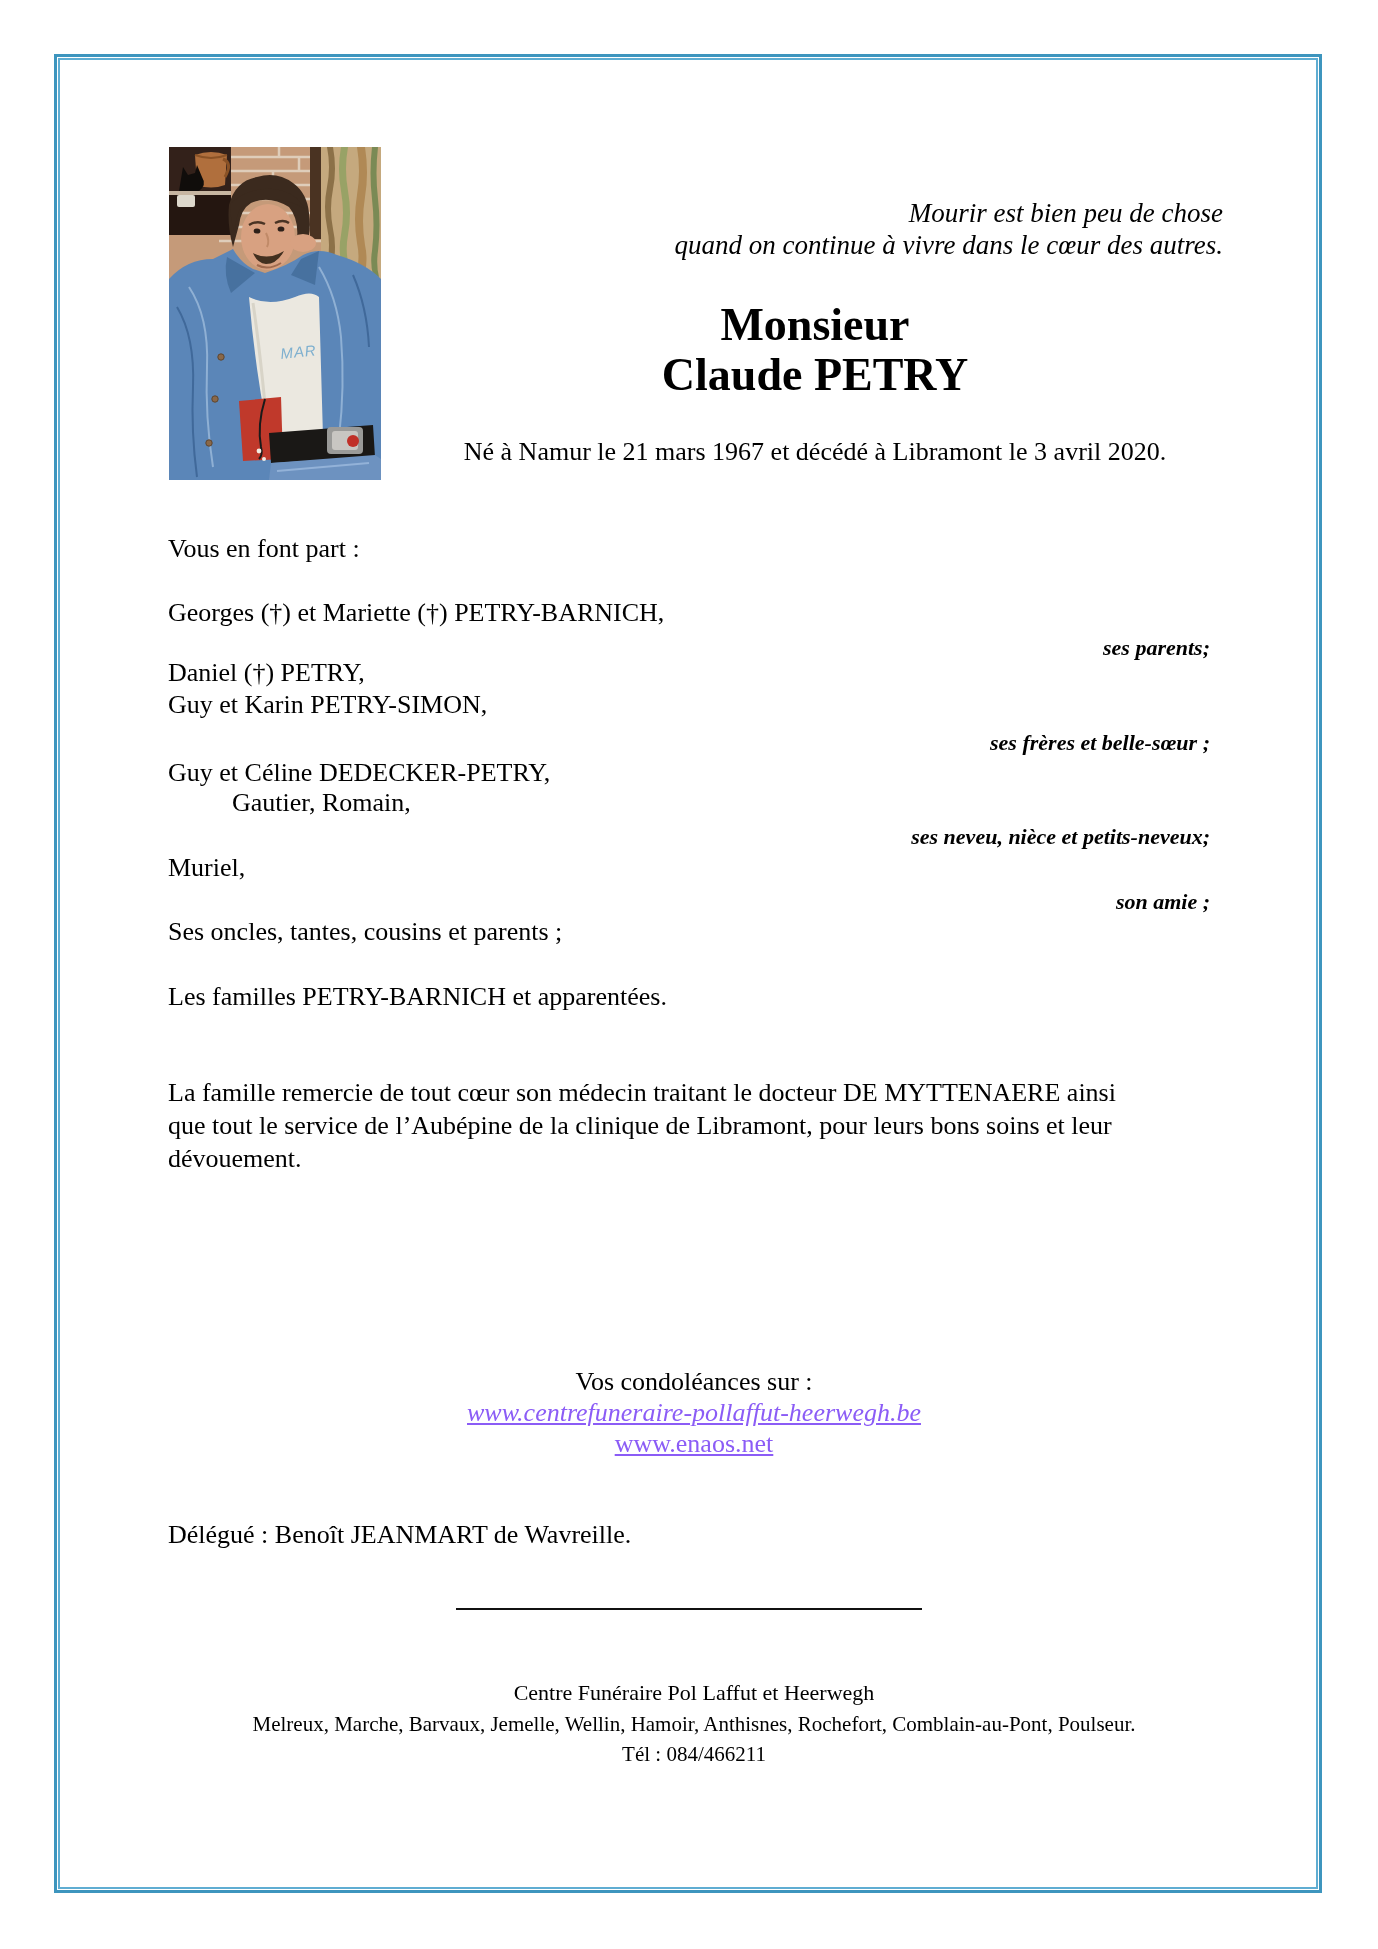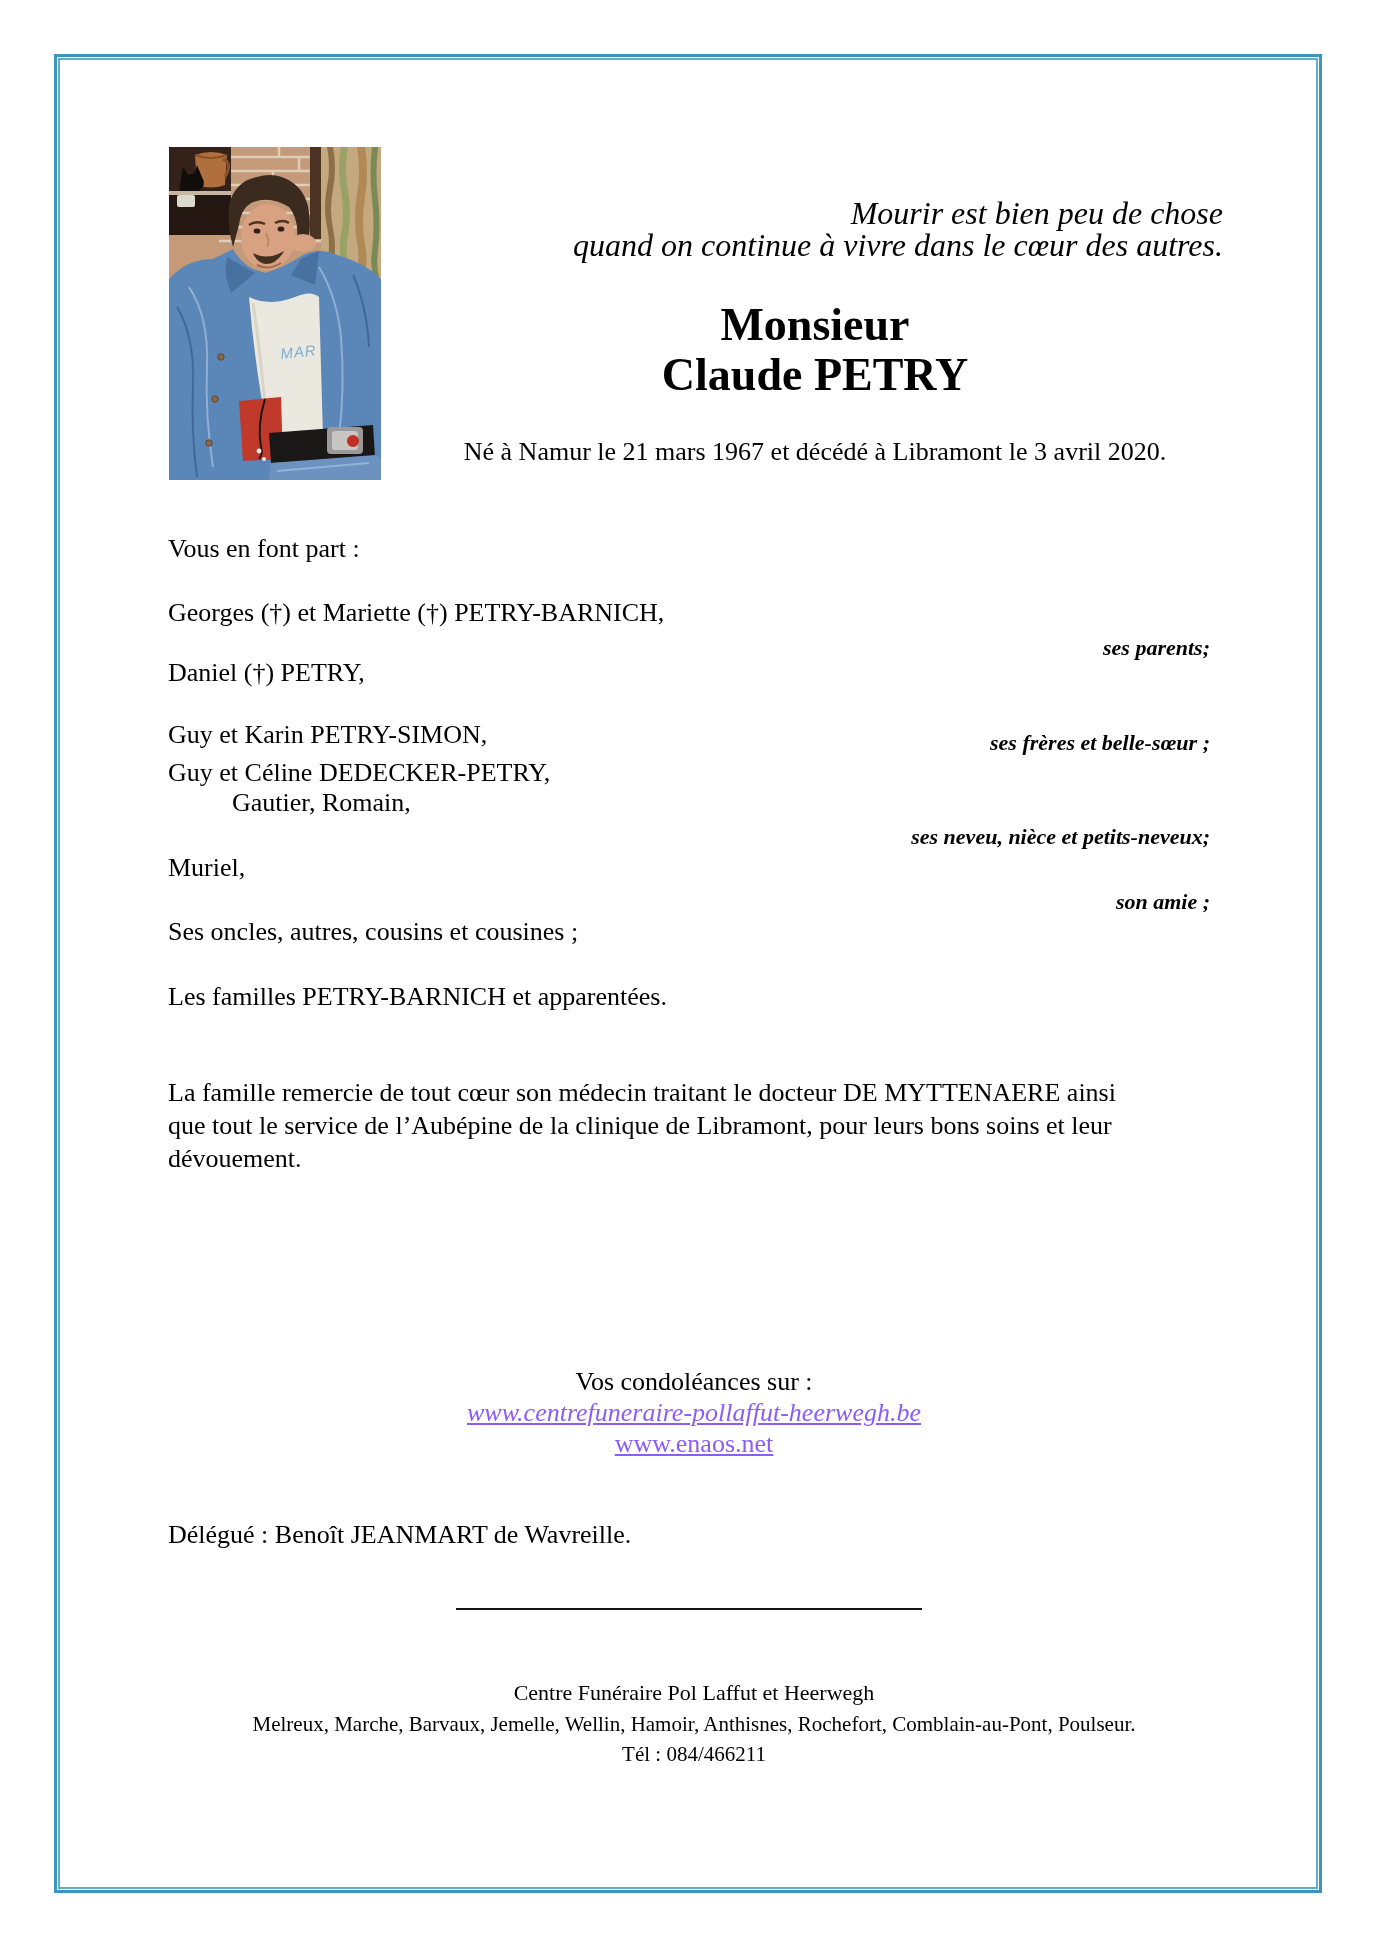--- a/index.html
+++ b/index.html
@@ -22,21 +22,21 @@
   }
   
   .photo{
     position:absolute;left:169px;top:147px;width:212px;height:333px;
     overflow:hidden;
   }
   .photo svg{display:block;width:212px;height:333px;}
   
   .epitaph{
     position:absolute;top:197px;right:155px;
-    font-style:italic;font-size:32px;line-height:32px;text-align:right;
+    font-style:italic;font-size:27px;line-height:32px;text-align:right;
     white-space:nowrap;
   }
   .title-block{
     position:absolute;top:300px;left:420px;width:790px;
     text-align:center;font-weight:bold;font-size:46px;line-height:50px;
     white-space:nowrap;
   }
   .life-dates{
     position:absolute;top:436px;left:420px;width:790px;
     text-align:center;font-size:26px;line-height:32px;white-space:nowrap;
@@ -198,31 +198,31 @@
   </div>
 
   <div class="life-dates">Né à Namur le 21 mars 1967 et décédé à Libramont le 3 avril 2020.</div>
 
   <div class="l" style="top:533px">Vous en font part :</div>
 
   <div class="l" style="top:597px">Georges (†) et Mariette (†) PETRY-BARNICH,</div>
   <div class="r" style="top:632px">ses parents;</div>
 
   <div class="l" style="top:657px">Daniel (†) PETRY,</div>
-  <div class="l" style="top:719px">Guy et Karin PETRY-SIMON,</div>
+  <div class="l" style="top:689px">Guy et Karin PETRY-SIMON,</div>
   <div class="r" style="top:727px">ses frères et belle-sœur ;</div>
 
   <div class="l" style="top:757px">Guy et Céline DEDECKER-PETRY,</div>
   <div class="l indent" style="top:787px">Gautier, Romain,</div>
   <div class="r" style="top:821px">ses neveu, nièce et petits-neveux;</div>
 
   <div class="l" style="top:852px">Muriel,</div>
   <div class="r" style="top:886px">son amie ;</div>
 
-  <div class="l" style="top:916px">Ses oncles, autres, cousins et cousines ;</div>
+  <div class="l" style="top:916px">Ses oncles, tantes, cousins et parents ;</div>
   <div class="l" style="top:981px">Les familles PETRY-BARNICH et apparentées.</div>
 
   <div class="thanks">
     <div>La famille remercie de tout cœur son médecin traitant le docteur DE MYTTENAERE ainsi</div>
     <div>que tout le service de l’Aubépine de la clinique de Libramont, pour leurs bons soins et leur</div>
     <div>dévouement.</div>
   </div>
 
 
   <div class="condolences">

